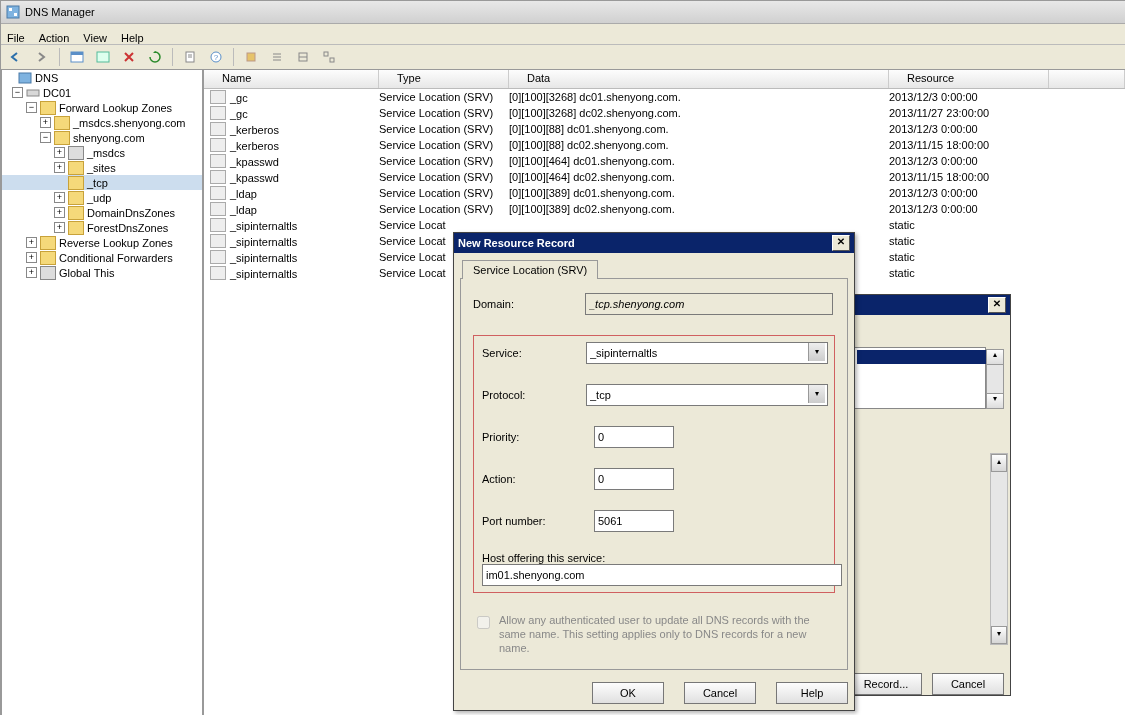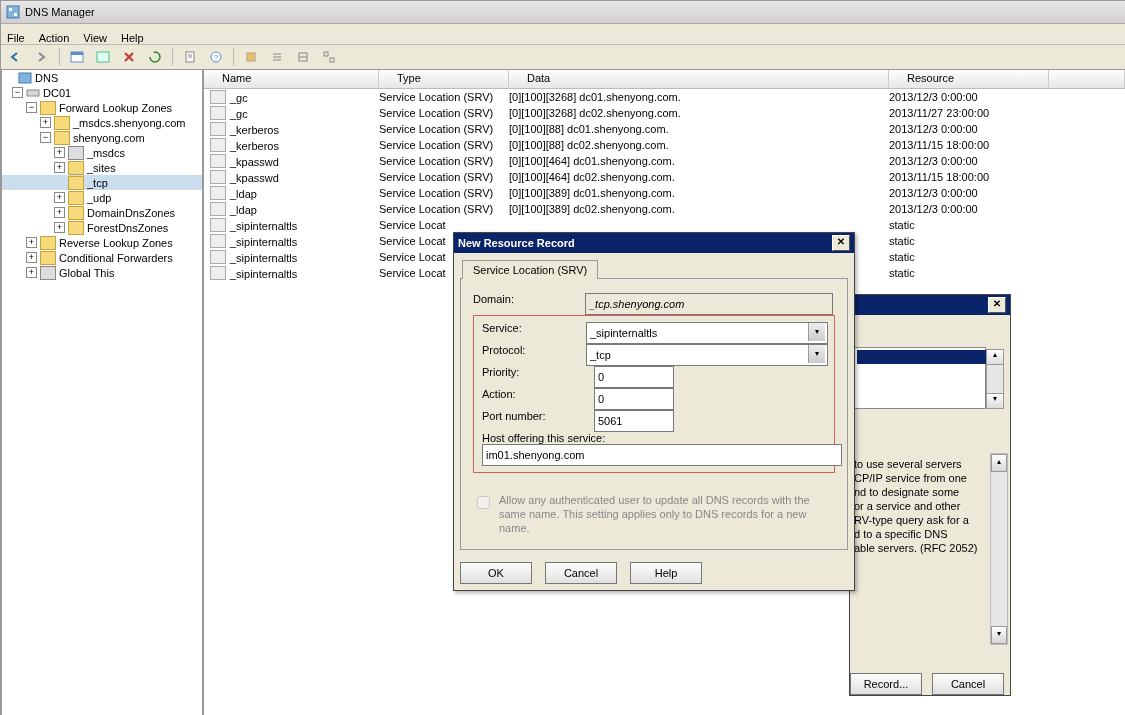--- a/index.html
+++ b/index.html
@@ -25,29 +25,29 @@
 .cName{width:175px}.cType{width:130px}.cData{width:380px}.cTs{width:160px}
 .row{display:flex;height:16px;align-items:center}
 .row .cName{display:flex;align-items:flex-end}
 .row .ric{width:14px;height:12px;background:#eee;border:1px solid #aaa;margin:0 4px 0 6px}
 
 .dialog{position:absolute;background:#ece9d8;border:1px solid #444;box-shadow:2px 2px 4px rgba(0,0,0,.3)}
 .dlg-title{height:20px;background:#0a246a;color:#fff;font-weight:bold;display:flex;align-items:center;justify-content:space-between;padding:0 4px;font-size:11px}
 .dlg-close{width:16px;height:14px;background:#ece9d8;border:1px solid #fff;border-right-color:#555;border-bottom-color:#555;color:#000;font-weight:bold;font-size:10px;text-align:center;line-height:12px;cursor:default}
 .tab{display:inline-block;background:#ece9d8;border:1px solid #999;border-bottom:none;padding:3px 10px;margin:6px 0 0 8px;position:relative;top:1px}
 .dlg-body{border:1px solid #999;margin:0 6px 6px 6px;padding:14px 12px;background:#ece9d8}
-.frow{display:flex;align-items:flex-start;margin-bottom:0}
+.frow{display:flex;align-items:center;margin-bottom:20px}
 .frow label{width:112px}
 .tfield{height:18px;border:1px solid #7a7a7a;background:#fff;padding:1px 3px;font-family:inherit;font-size:11px}
 .tfield.ro{background:#ece9d8}
 .combo{position:relative}
 .combo .arr{position:absolute;right:1px;top:1px;width:16px;height:18px;background:linear-gradient(#eee,#ccc);border-left:1px solid #999;text-align:center;line-height:18px;font-size:8px}
 .redbox{border:1px solid #d06060;padding:6px 8px;margin-bottom:10px}
 .btn{min-width:72px;height:22px;background:linear-gradient(#fdfdfd,#e0e0e0);border:1px solid #777;font-family:inherit;font-size:11px}
-.btnrow{display:flex;gap:13px;padding:6px}
+.btnrow{display:flex;justify-content:flex-end;gap:20px;padding:6px}
 
 .bgdlg{position:absolute;background:#ece9d8;border:1px solid #444}
 .bgdlg .rtxt{font-size:11px;line-height:14px;padding:4px}
 .scrollbar{position:absolute;right:2px;top:22px;bottom:60px;width:16px;background:#e6e6e6;border:1px solid #bbb}
 .scrollbar .up,.scrollbar .dn{height:16px;background:linear-gradient(#fdfdfd,#d6d6d6);border:1px solid #999;text-align:center;font-size:8px;line-height:14px}
 .scrollbar .dn{position:absolute;bottom:0;left:0;right:0}
 .selrow{position:absolute;left:6px;right:30px;height:16px;background:#0a246a}
 .dnsico svg{display:block}
 </style>
 </head>
@@ -346,27 +346,20 @@
         <span></span>
         <span class="dlg-close">✕</span>
       </div>
     <div style="position:absolute;top:52px;left:4px;right:24px;height:60px;background:#fff;border:1px solid #888">
       <div class="selrow" style="top:2px;height:14px;position:relative;left:2px;right:2px"></div>
     </div>
     <div style="position:absolute;right:6px;top:54px;width:16px;height:58px;border:1px solid #999;background:#e6e6e6">
       <div style="height:14px;background:linear-gradient(#fdfdfd,#ddd);border-bottom:1px solid #999;text-align:center;font-size:8px">▴</div>
       <div style="position:absolute;bottom:0;left:0;right:0;height:14px;background:linear-gradient(#fdfdfd,#ddd);border-top:1px solid #999;text-align:center;font-size:8px">▾</div>
     </div>
-    <div class="rtxt" style="position:absolute;top:158px;left:0;right:22px;white-space:pre-line">to use several servers
-CP/IP service from one
-nd to designate some
-or a service and other
-RV-type query ask for a
-d to a specific DNS
-able servers. (RFC 2052)</div>
     <div class="scrollbar" style="top:158px;bottom:50px">
       <div class="up">▴</div>
       <div class="dn">▾</div>
     </div>
     <div style="position:absolute;bottom:0;right:6px;display:flex;gap:10px">
       <button class="btn">Record...</button>
       <button class="btn">Cancel</button>
     </div>
   </div>
 

